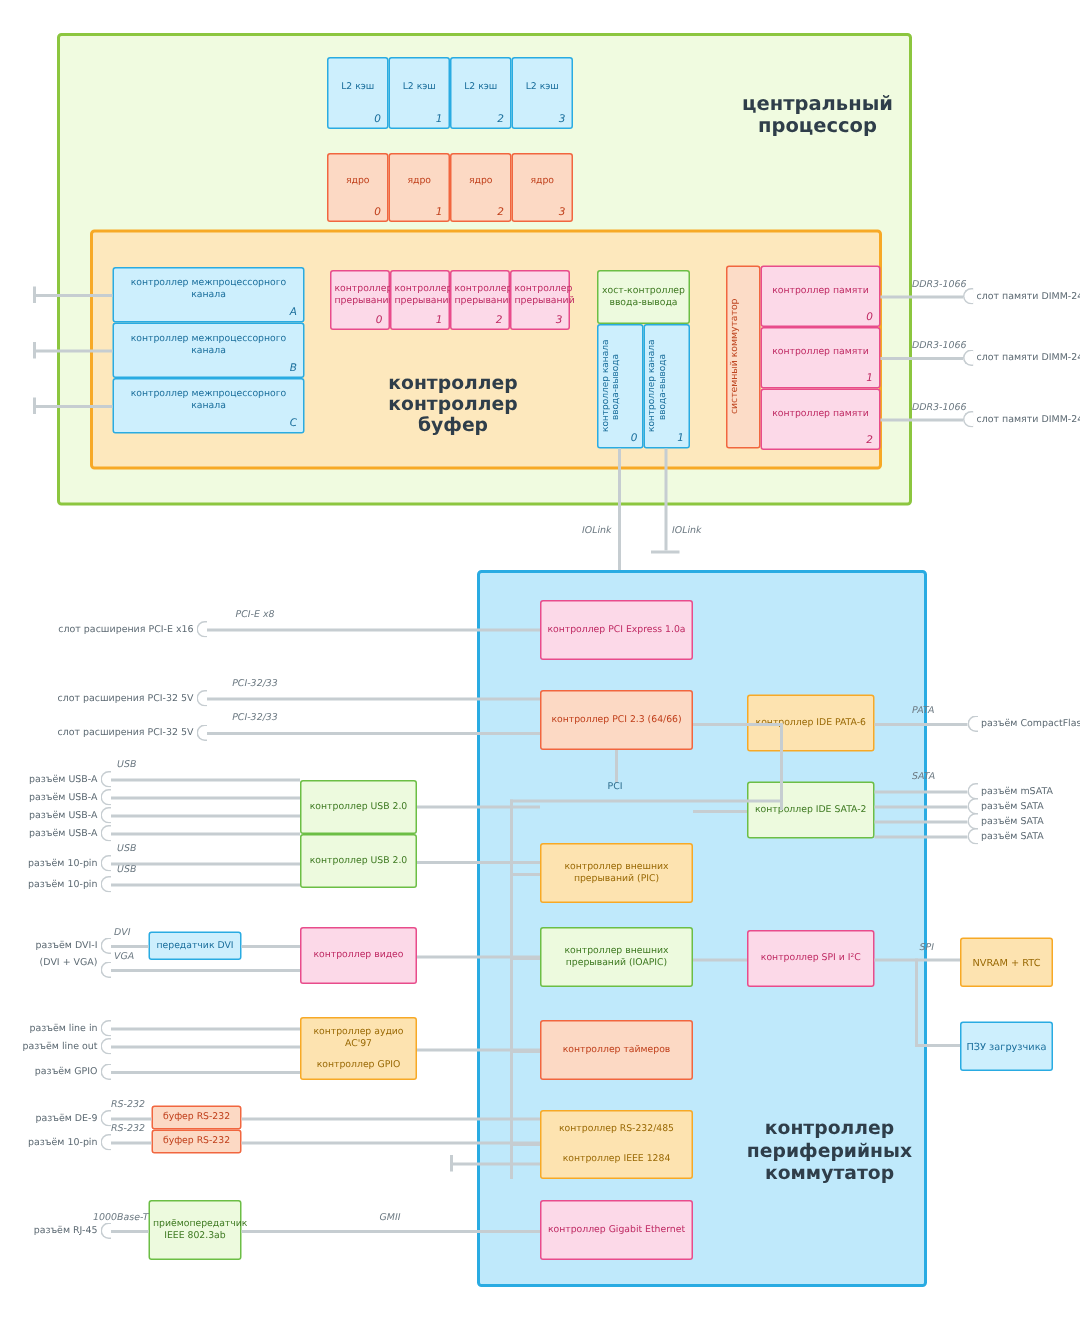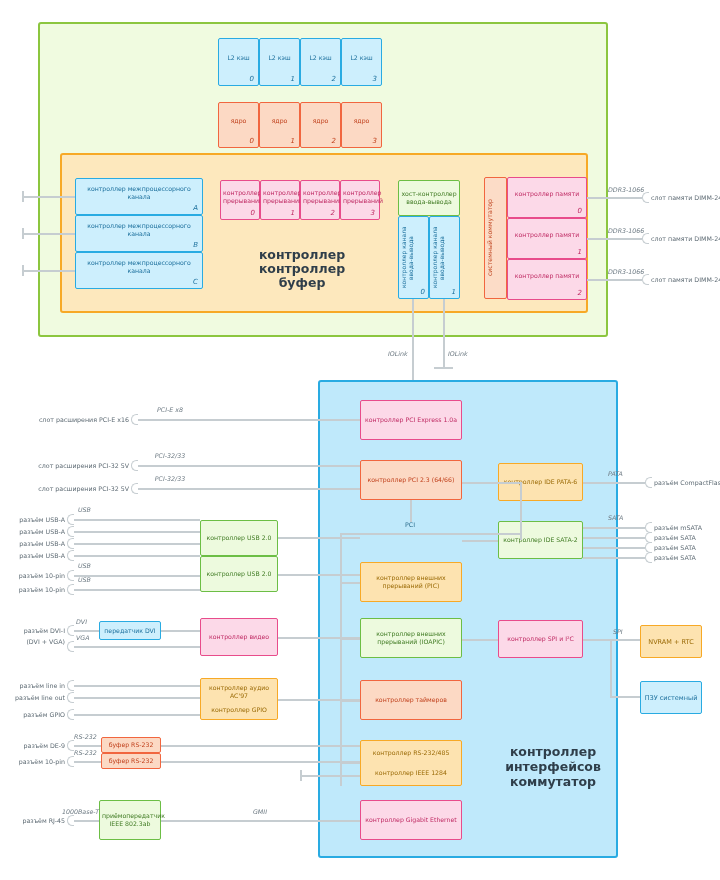--- a/index.html
+++ b/index.html
@@ -48,20 +48,24 @@
   .tx-c{transform:translateX(-50%);text-align:center;}
 
   .vert{writing-mode:vertical-rl;transform:rotate(180deg);}
 </style>
 </head>
 <body>
 
 <div id="stage">
 
   <div class="abs grp grp-cpu" style="left:38px;top:22px;width:570px;height:315px;"></div>
+  <div class="grp-title" style="left:470px;top:62px;width:150px;">
+    <span>центральный</span><br>
+    <span>процессор</span>
+  </div>
 
   <div class="bx c-blue" style="left:218px;top:38px;width:41px;height:48px;">
     <span class="lbl" style="margin-bottom:8px;">L2 кэш</span>
     <span class="idx">0</span>
     </div>
   <div class="bx c-blue" style="left:259px;top:38px;width:41px;height:48px;">
     <span class="lbl" style="margin-bottom:8px;">L2 кэш</span>
     <span class="idx">1</span>
     </div>
   <div class="bx c-blue" style="left:300px;top:38px;width:41px;height:48px;">
@@ -181,21 +185,21 @@
 
   <div class="ln lnv" style="left:412px;top:299px;height:81px;"></div>
   <div class="tx tx-i" style="left:388px;top:350px;">IOLink</div>
   <div class="ln lnv" style="left:443px;top:299px;height:68px;"></div>
   <div class="ln lnh" style="left:434px;top:367px;width:19px;"></div>
   <div class="tx tx-i" style="left:448px;top:350px;">IOLink</div>
 
   <div class="abs grp grp-perif" style="left:318px;top:380px;width:300px;height:478px;"></div>
   <div class="grp-title" style="left:478px;top:744px;width:150px;font-size:12.5px;line-height:15px;">
     <span>контроллер</span><br>
-    <span>интерфейсов</span><br>
+    <span>периферийных</span><br>
     <span>коммутатор</span>
   </div>
 
   <div class="bx c-pink" style="left:360px;top:400px;width:102px;height:40px;">
     <span class="lbl">контроллер PCI Express 1.0a</span>
     </div>
 
   <div class="bx c-orange" style="left:360px;top:460px;width:102px;height:40px;">
     <span class="lbl">контроллер PCI 2.3 (64/66)</span>
     </div>
@@ -230,21 +234,21 @@
     </div>
 
   <div class="bx c-pink" style="left:498px;top:620px;width:85px;height:38px;">
     <span class="lbl">контроллер SPI и I²C</span>
     </div>
 
   <div class="bx c-amber" style="left:640px;top:625px;width:62px;height:33px;">
     <span class="lbl" style="font-size:6.5px;">NVRAM + RTC</span>
     </div>
   <div class="bx c-blue" style="left:640px;top:681px;width:62px;height:33px;">
-    <span class="lbl" style="font-size:6.5px;">ПЗУ системный</span>
+    <span class="lbl" style="font-size:6.5px;">ПЗУ загрузчика</span>
     </div>
 
   <div class="bx c-green" style="left:200px;top:520px;width:78px;height:36px;">
     <span class="lbl">контроллер USB 2.0</span>
     </div>
   <div class="bx c-green" style="left:200px;top:556px;width:78px;height:36px;">
     <span class="lbl">контроллер USB 2.0</span>
     </div>
 
   <div class="bx c-blue" style="left:99px;top:621px;width:62px;height:19px;">

